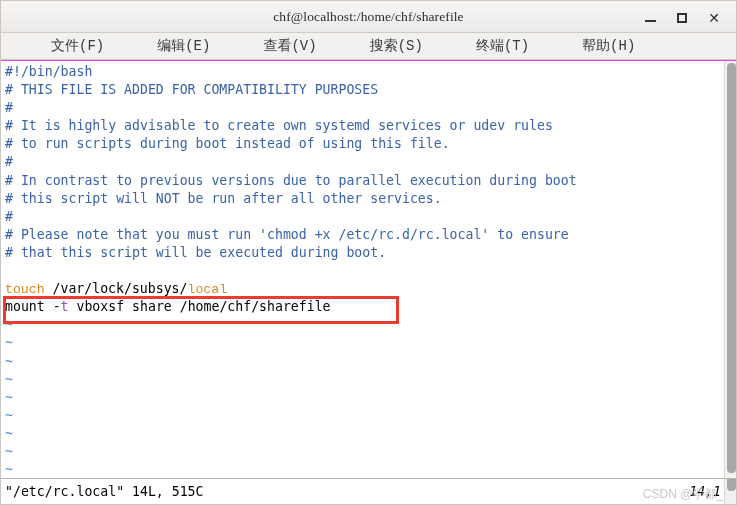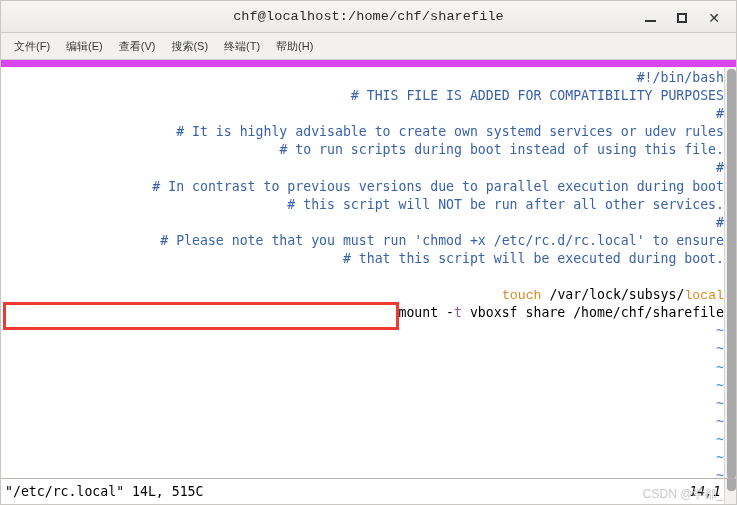--- a/index.html
+++ b/index.html
@@ -31,21 +31,21 @@
     border-bottom: 1px solid #d0ccc8;
     border-top: 1px solid #ffffff;
     display: flex;
     align-items: center;
     justify-content: center;
     box-sizing: border-box;
   }
   .title-text {
     font-size: 13.5px;
     color: #2c2c2c;
-    font-family: Liberation Mono, monospace;
+    font-family: Liberation Serif, serif;
     letter-spacing: 0.1px;
     white-space: nowrap;
   }
   .win-buttons {
     position: absolute;
     right: 7px;
     top: 0;
     height: 33px;
     display: flex;
     align-items: center;
@@ -86,37 +86,37 @@
     height: 27px;
     min-height: 27px;
     background: #f2f1f0;
     border-bottom: 1px solid #cfcbc7;
     display: flex;
     align-items: center;
     padding-left: 7px;
     box-sizing: border-box;
   }
   .menu-item {
-    font-size: 11px;
+    font-size: 14px;
     color: #3a3a3a;
     padding: 2px 7px 2px 7px;
     margin-right: 2px;
     white-space: nowrap;
     cursor: default;
-    font-family: Liberation Sans, sans-serif;
+    font-family: Liberation Mono, monospace;
+    margin-left: 37px;
   }
   
   .term-wrap {
     flex: 1;
     position: relative;
     display: flex;
     background: #0369a1;
-    border-top: 7px solid #d946ef;
+    border-top: 1px solid #d946ef;
     overflow: hidden;
-    text-align: right;
   }
   .term-left-pad {
     width: 3px;
     background: #ffffff;
     border-left: 1px solid #a9a5a1;
     box-sizing: border-box;
   }
   .term {
     flex: 1;
     background: #ffffff;

